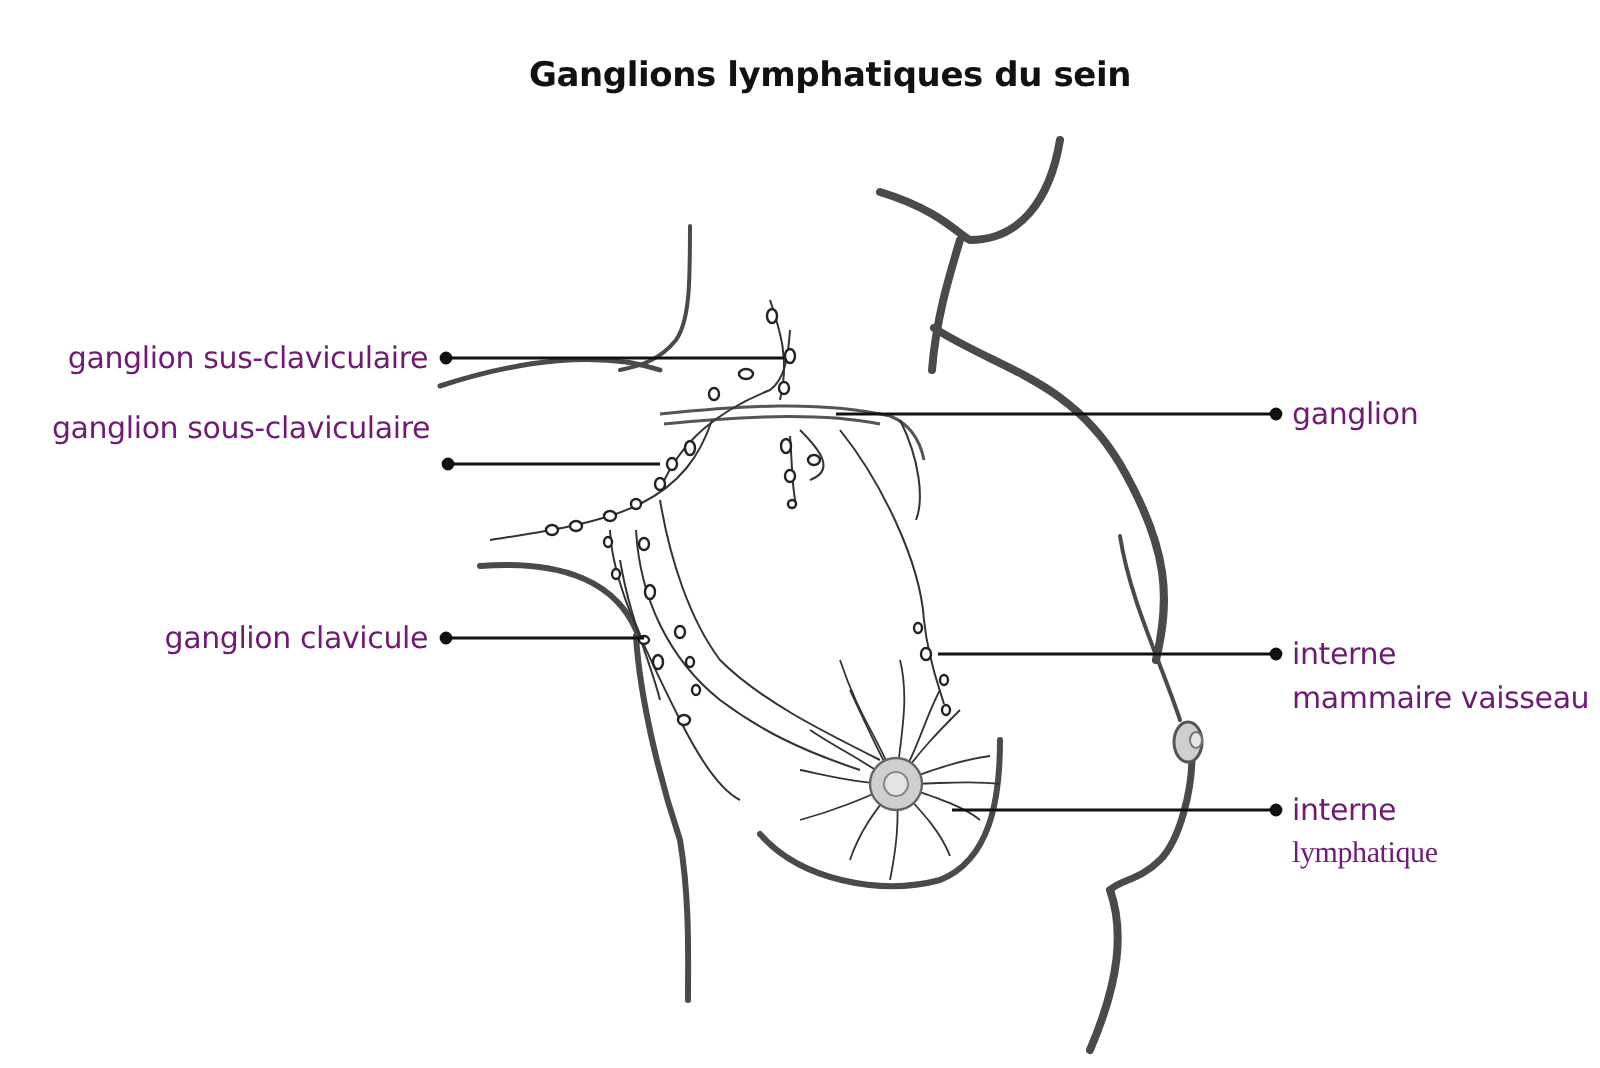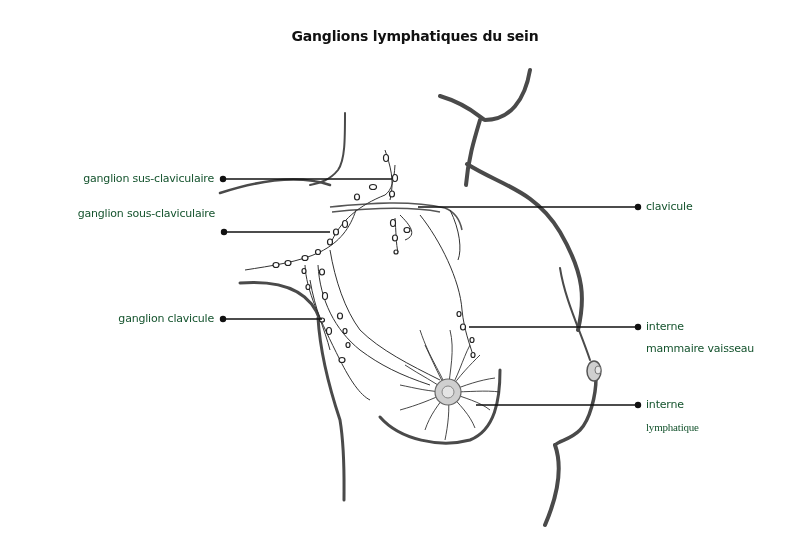--- a/index.html
+++ b/index.html
@@ -1,18 +1,18 @@
 <!DOCTYPE html>
 <html><head>
   <meta charset="utf-8">
   <style>
     html, body { margin: 0; padding: 0; background: #ffffff; }
     body { width: 800px; height: 534px; position: relative; overflow: hidden; font-family: "DejaVu Sans", sans-serif; color: #111; }
-    .title { position: absolute; left: 0; width: 800px; top: 28px; text-align: center; font-size: 14px; font-weight: bold; letter-spacing: -0.2px; padding-left: 30px; box-sizing: border-box; }
-    .label { position: absolute; font-size: 11px; line-height: 20px; color: #14532d; white-space: nowrap; letter-spacing: -0.2px; }
+    .title { position: absolute; left: 0; width: 800px; top: 28px; text-align: center; font-size: 17px; font-weight: bold; letter-spacing: -0.2px; padding-left: 30px; box-sizing: border-box; }
+    .label { position: absolute; font-size: 15px; line-height: 20px; color: #701a75; white-space: nowrap; letter-spacing: -0.2px; }
     .label.right-align { text-align: right; }
     svg.art { position: absolute; left: 0; top: 0; }
   </style>
 </head>
 <body>
 
 <div class="title">Ganglions lymphatiques du sein</div>
 
 <svg class="art" width="800" height="534" viewBox="0 0 800 534">
 
@@ -129,17 +129,17 @@
     <circle cx="638" cy="327" r="2.5"></circle>
     <line x1="476" y1="405" x2="638" y2="405"></line>
     <circle cx="638" cy="405" r="2.5"></circle>
   </g>
 </svg>
 
 <div class="label right-align" style="right:586px; top:169px;">ganglion sus-claviculaire</div>
 <div class="label right-align" style="right:585px; top:204px;">ganglion  sous-claviculaire</div>
 <div class="label right-align" style="right:586px; top:309px;">ganglion clavicule</div>
 
-<div class="label" style="left:646px; top:197px;">clavicule</div>
+<div class="label" style="left:646px; top:197px;">ganglion</div>
 <div class="label" style="left:646px; top:317px;">interne</div>
 <div class="label" style="left:646px; top:339px;">mammaire vaisseau</div>
 <div class="label" style="left:646px; top:395px;">interne</div>
 <div class="label" style="left:646px; top:417px;font-family:Liberation Serif, serif;">lymphatique</div>
 
 </body></html>

